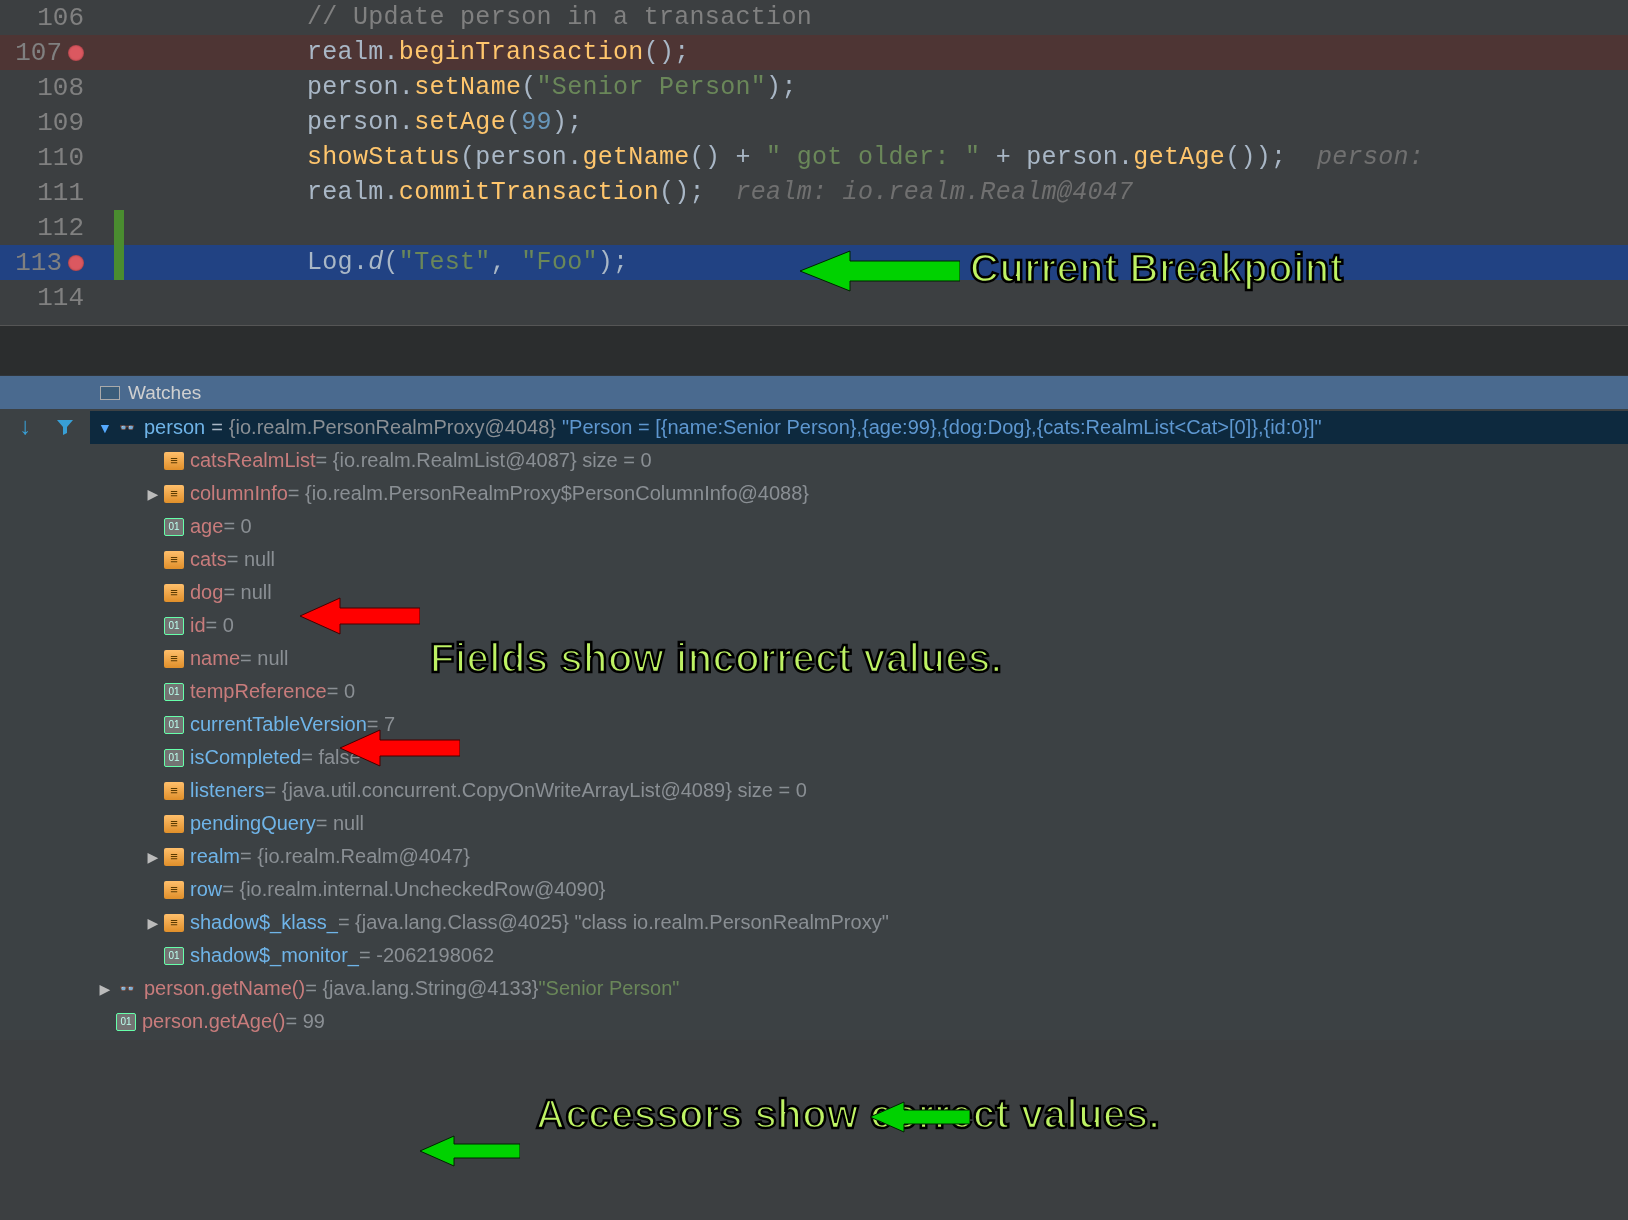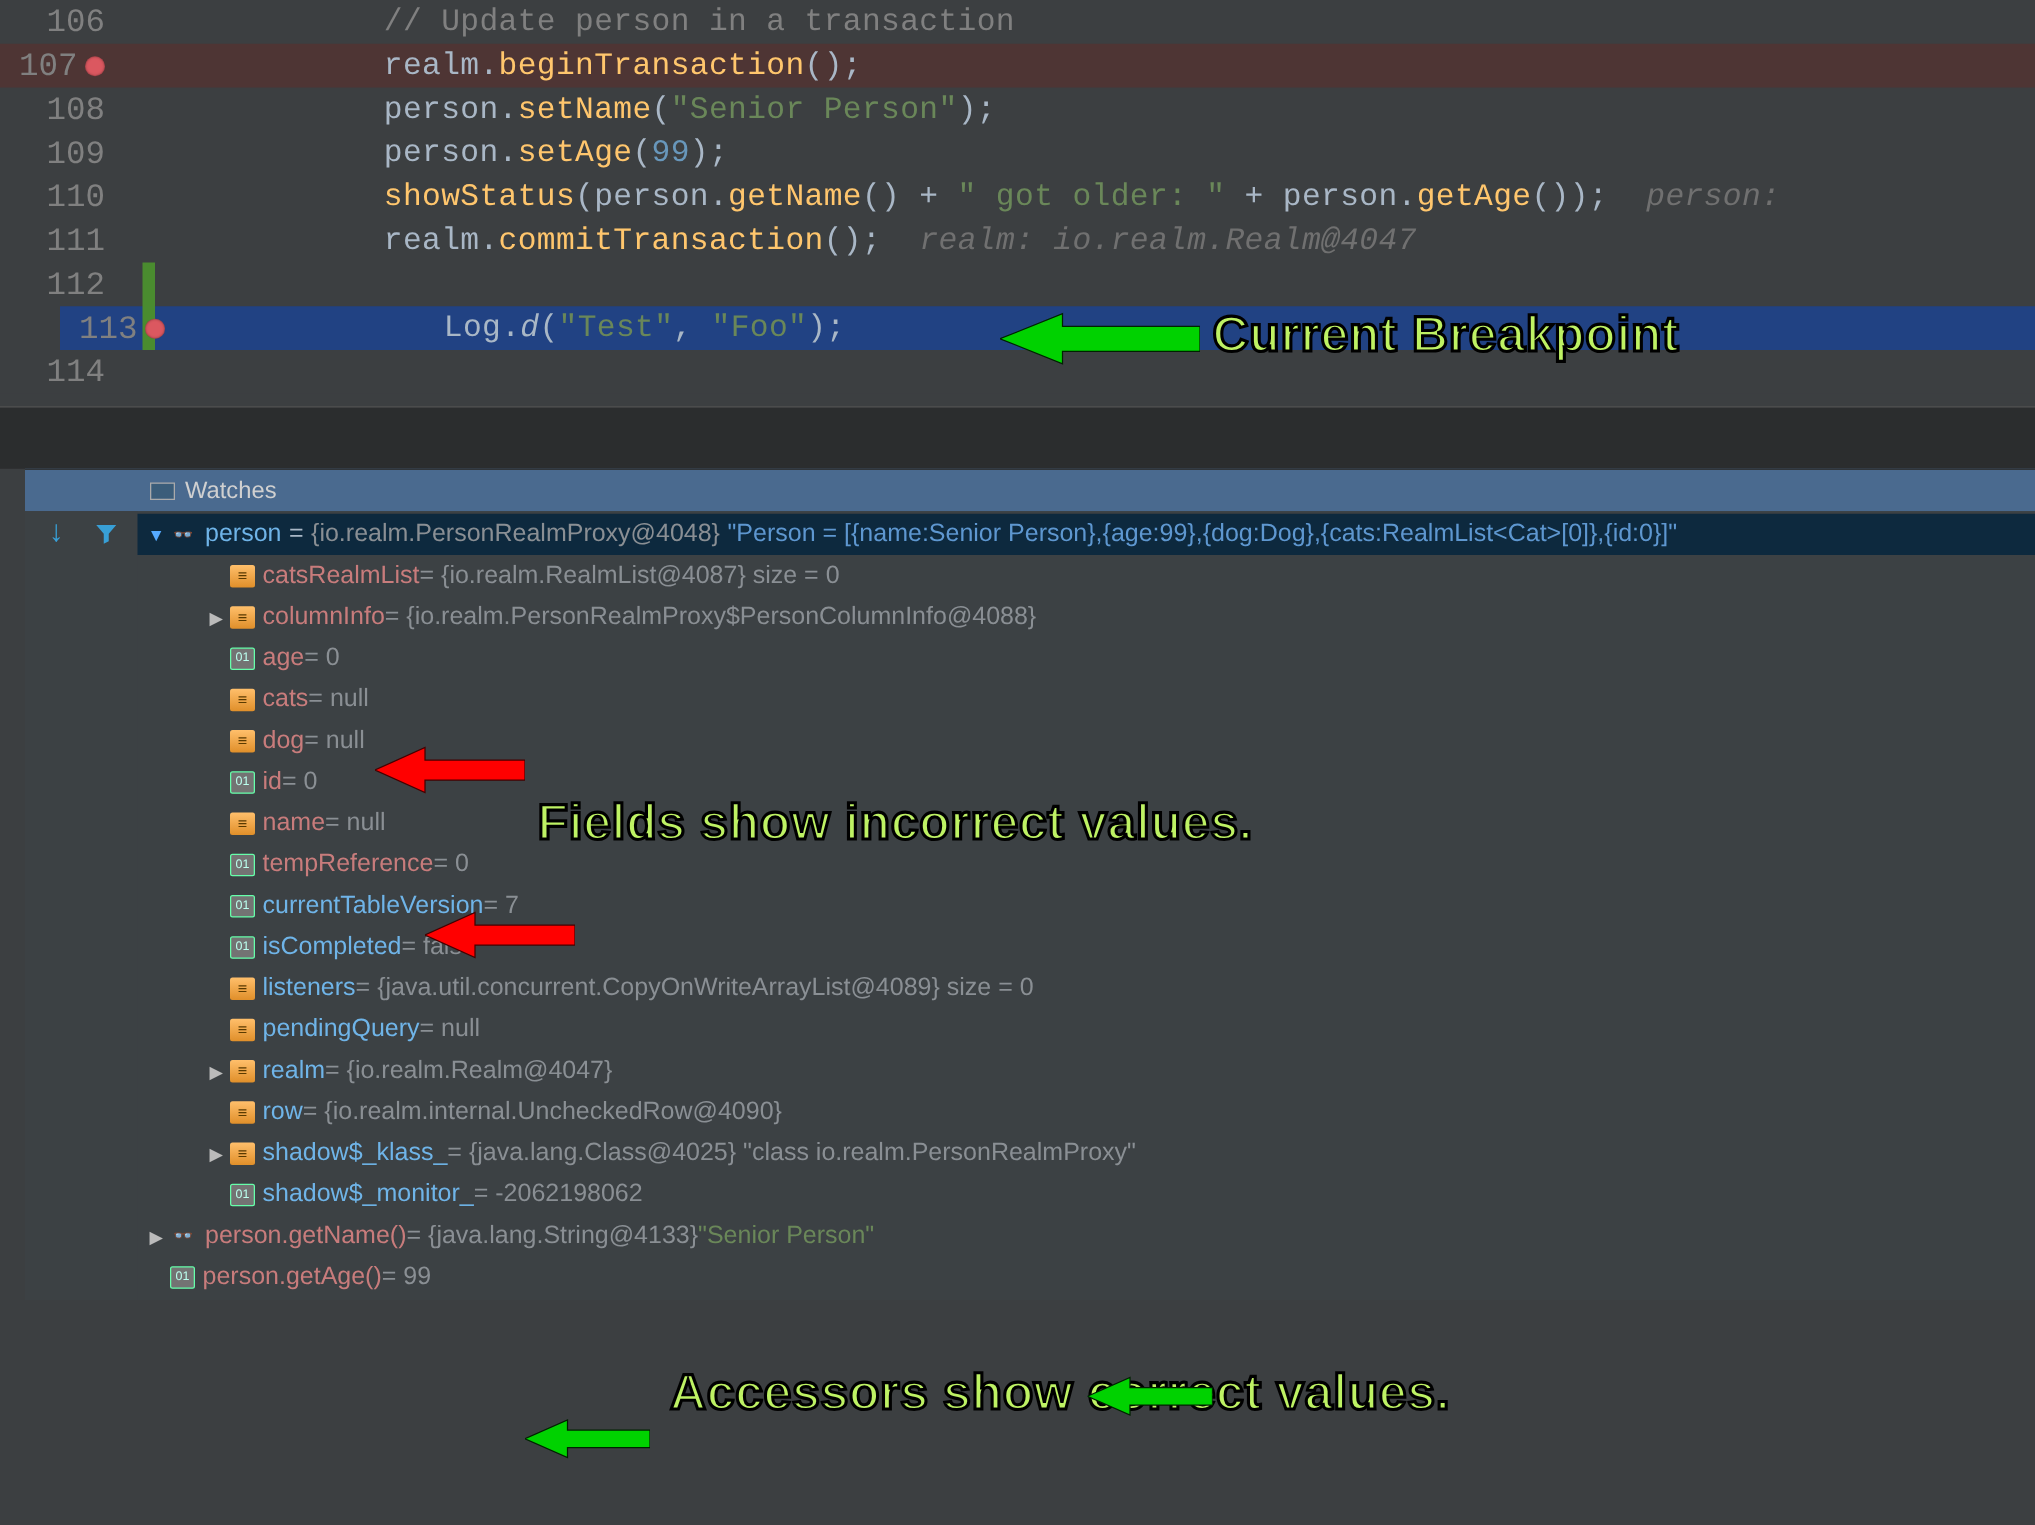--- a/index.html
+++ b/index.html
@@ -45,42 +45,41 @@
     padding-left: 215px;
     font-size: 25px;
     letter-spacing: 0.3px;
     white-space: pre;
     flex: 1;
     height: 100%;
     display: flex;
     align-items: center;
   }
   .line-107 { background: #4e3534; }
-  .line-113 { background: #214283; margin-left: 48px; }
+  .line-113 { background: #214283; }
   .exec-marker {
     position: absolute;
     left: 114px;
     width: 10px;
     height: 70px;
     background: #4a8c2f;
   }
   .c-comment { color: #808080; }
   .c-ident { color: #a9b7c6; }
   .c-str { color: #6a8759; }
   .c-num { color: #6897bb; }
   .c-method { color: #ffc66d; }
   .c-static { font-style: italic; color: #a9b7c6; }
   .c-dim { color: #707070; font-style: italic; }
 
   .gap-bar { height: 50px; background: #2b2d2e; border-top: 1px solid #555; margin-top: 10px; }
 
   .watches {
     display: flex;
     flex-direction: column;
-    padding-left: 20px;
   }
   .watches-header {
     height: 34px;
     background: #4a6a8f;
     color: #d0d0d0;
     font-size: 19px;
     font-family: "Lucida Grande", sans-serif;
     display: flex;
     align-items: center;
     padding-left: 100px;

